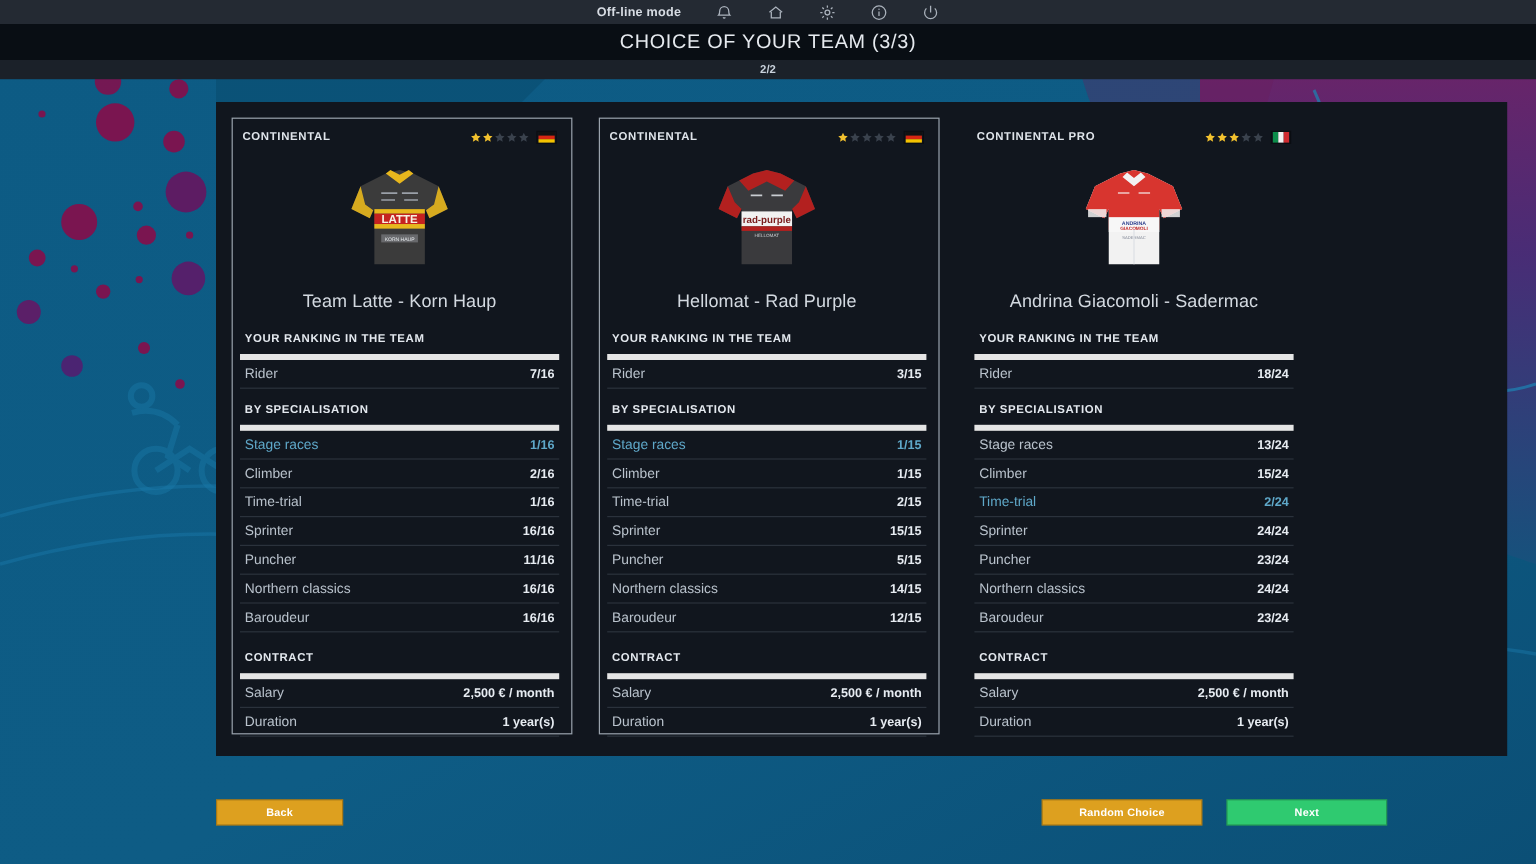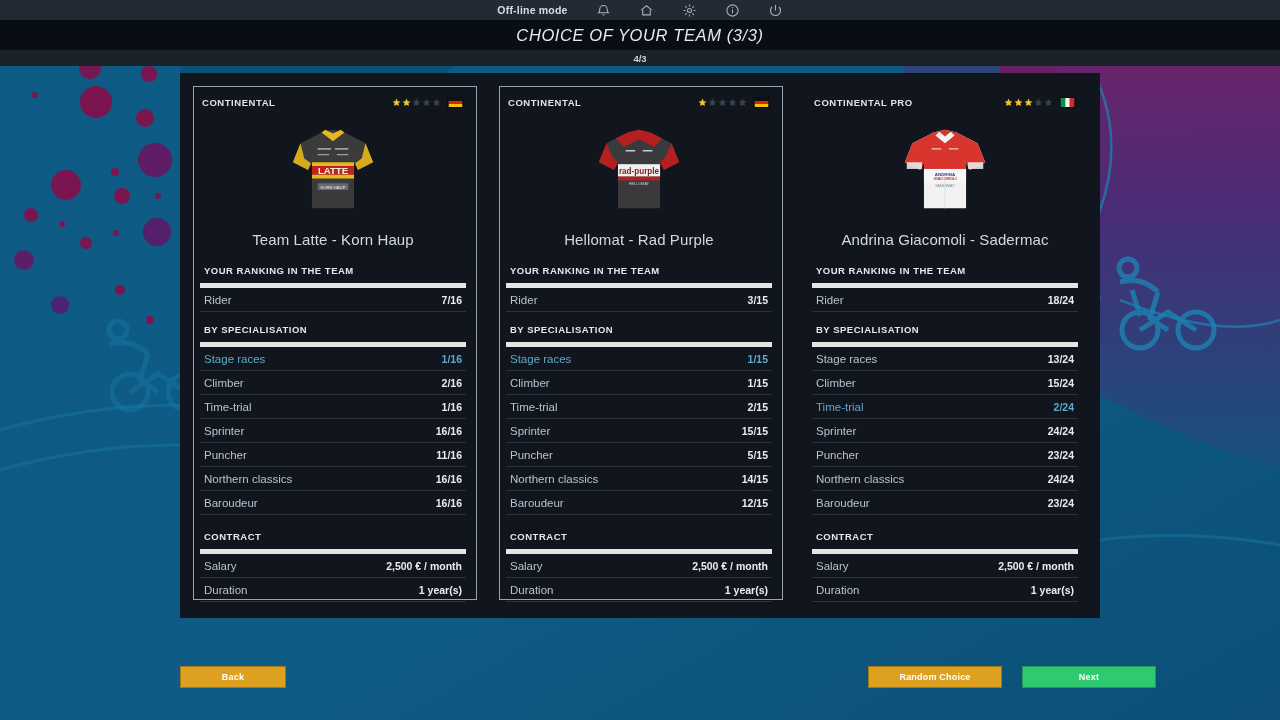--- a/index.html
+++ b/index.html
@@ -22,35 +22,35 @@
   }
   #offline-label {
     font-size:10.5px; font-weight:bold; color:#d7dce3; letter-spacing:.2px;
   }
   .sicon { width:15px; height:15px; display:block; opacity:.85; }
 
   
   #titlebar {
     position:absolute; top:20px; left:0; width:1280px; height:30px;
     background:#090e14; z-index:20;
-    display:flex; align-items:center; justify-content:center;font-style:italic;
+    display:flex; align-items:center; justify-content:center;
   }
   #title-text {
     font-size:16.5px; color:#e6eaef; letter-spacing:.6px; font-weight:300;
   }
   #substepbar {
     position:absolute; top:50px; left:0; width:1280px; height:16px;
     background:#1b2129; z-index:20;
     display:flex; align-items:center; justify-content:center;
   }
   #substep-text { font-size:9.5px; font-weight:bold; color:#c9d2dc; }
 
   
   #panel {
-    position:absolute; left:180px; top:73px; width:920px; height:545px;
+    position:absolute; left:180px; top:85px; width:1076px; height:545px;
     background:#11161e; z-index:10;
   }
 
   #cards { display:flex; height:100%; padding:0; }
 
   .card {
     position:relative;
     width:306px;
     padding:18px 12px 0 12px;
   }
@@ -227,21 +227,21 @@
       <path d="M12 3v9"></path>
         <path d="M6.4 6.4a8 8 0 1 0 11.2 0"></path>
     </svg>
   </span>
 </div>
 
 <div id="titlebar">
   <span id="title-text">CHOICE OF YOUR TEAM (3/3)</span>
 </div>
 <div id="substepbar">
-  <span id="substep-text">4/3</span>
+  <span id="substep-text">2/2</span>
 </div>
 
 <div id="panel">
   <div id="cards">
       <div class="card bordered">
         <div class="card-head">
           <span class="cat">CONTINENTAL</span>
           <span class="head-right">
             <span class="stars">
               <svg class="star" viewBox="0 0 24 24">

